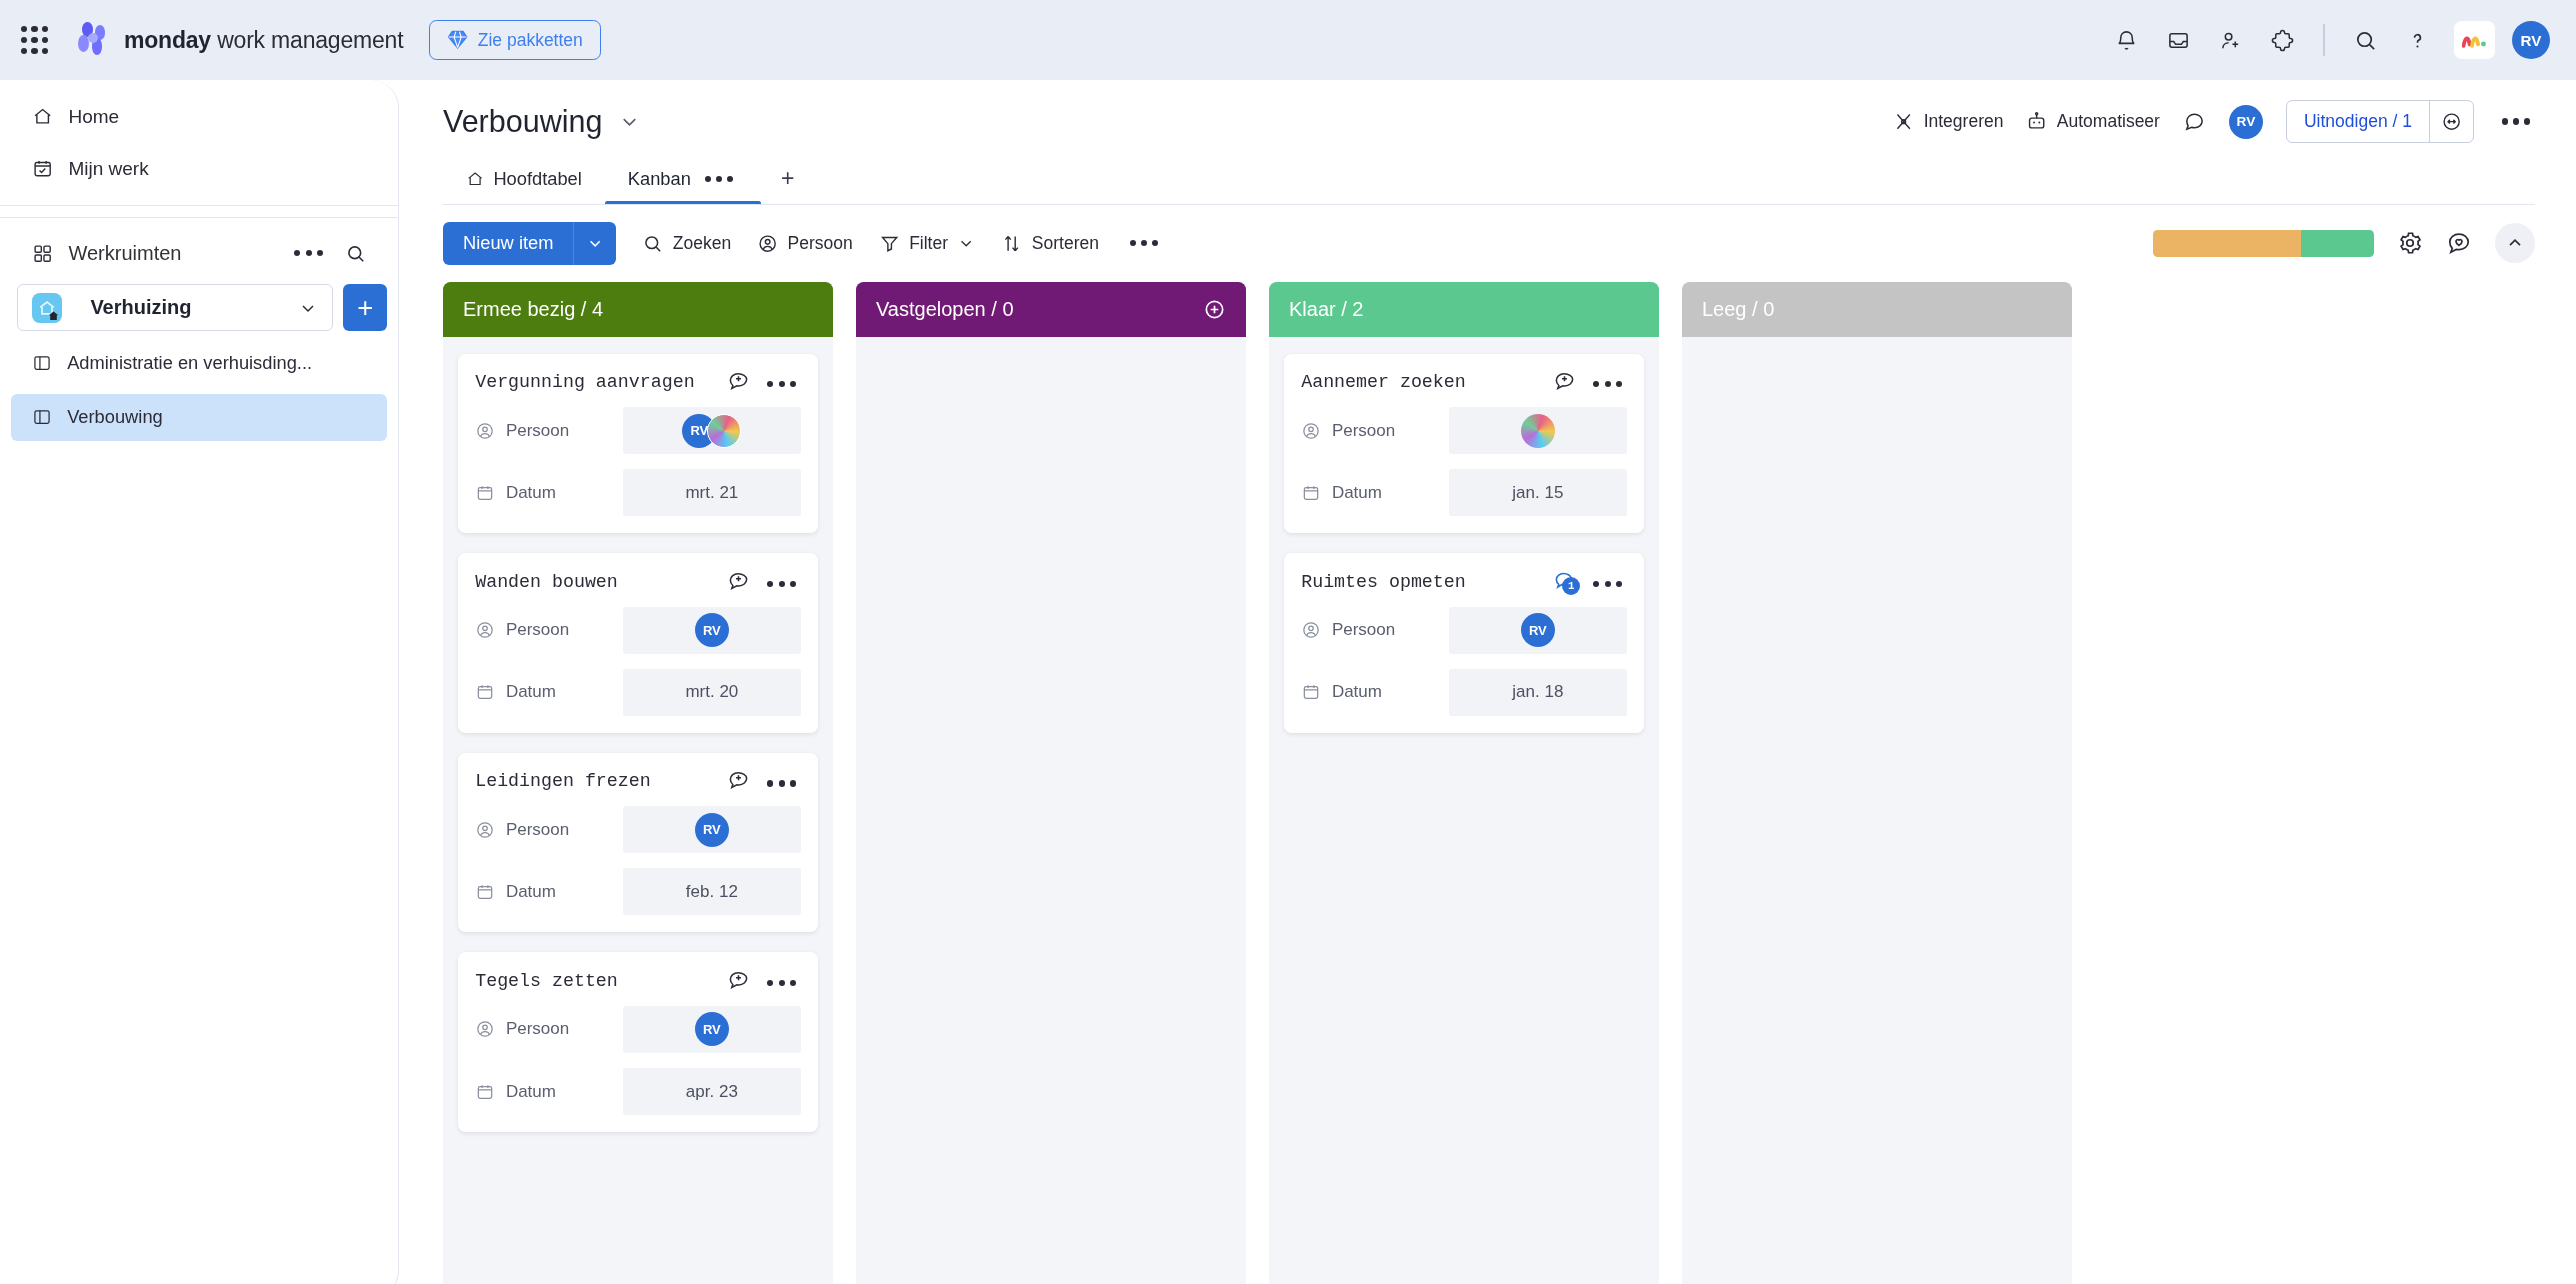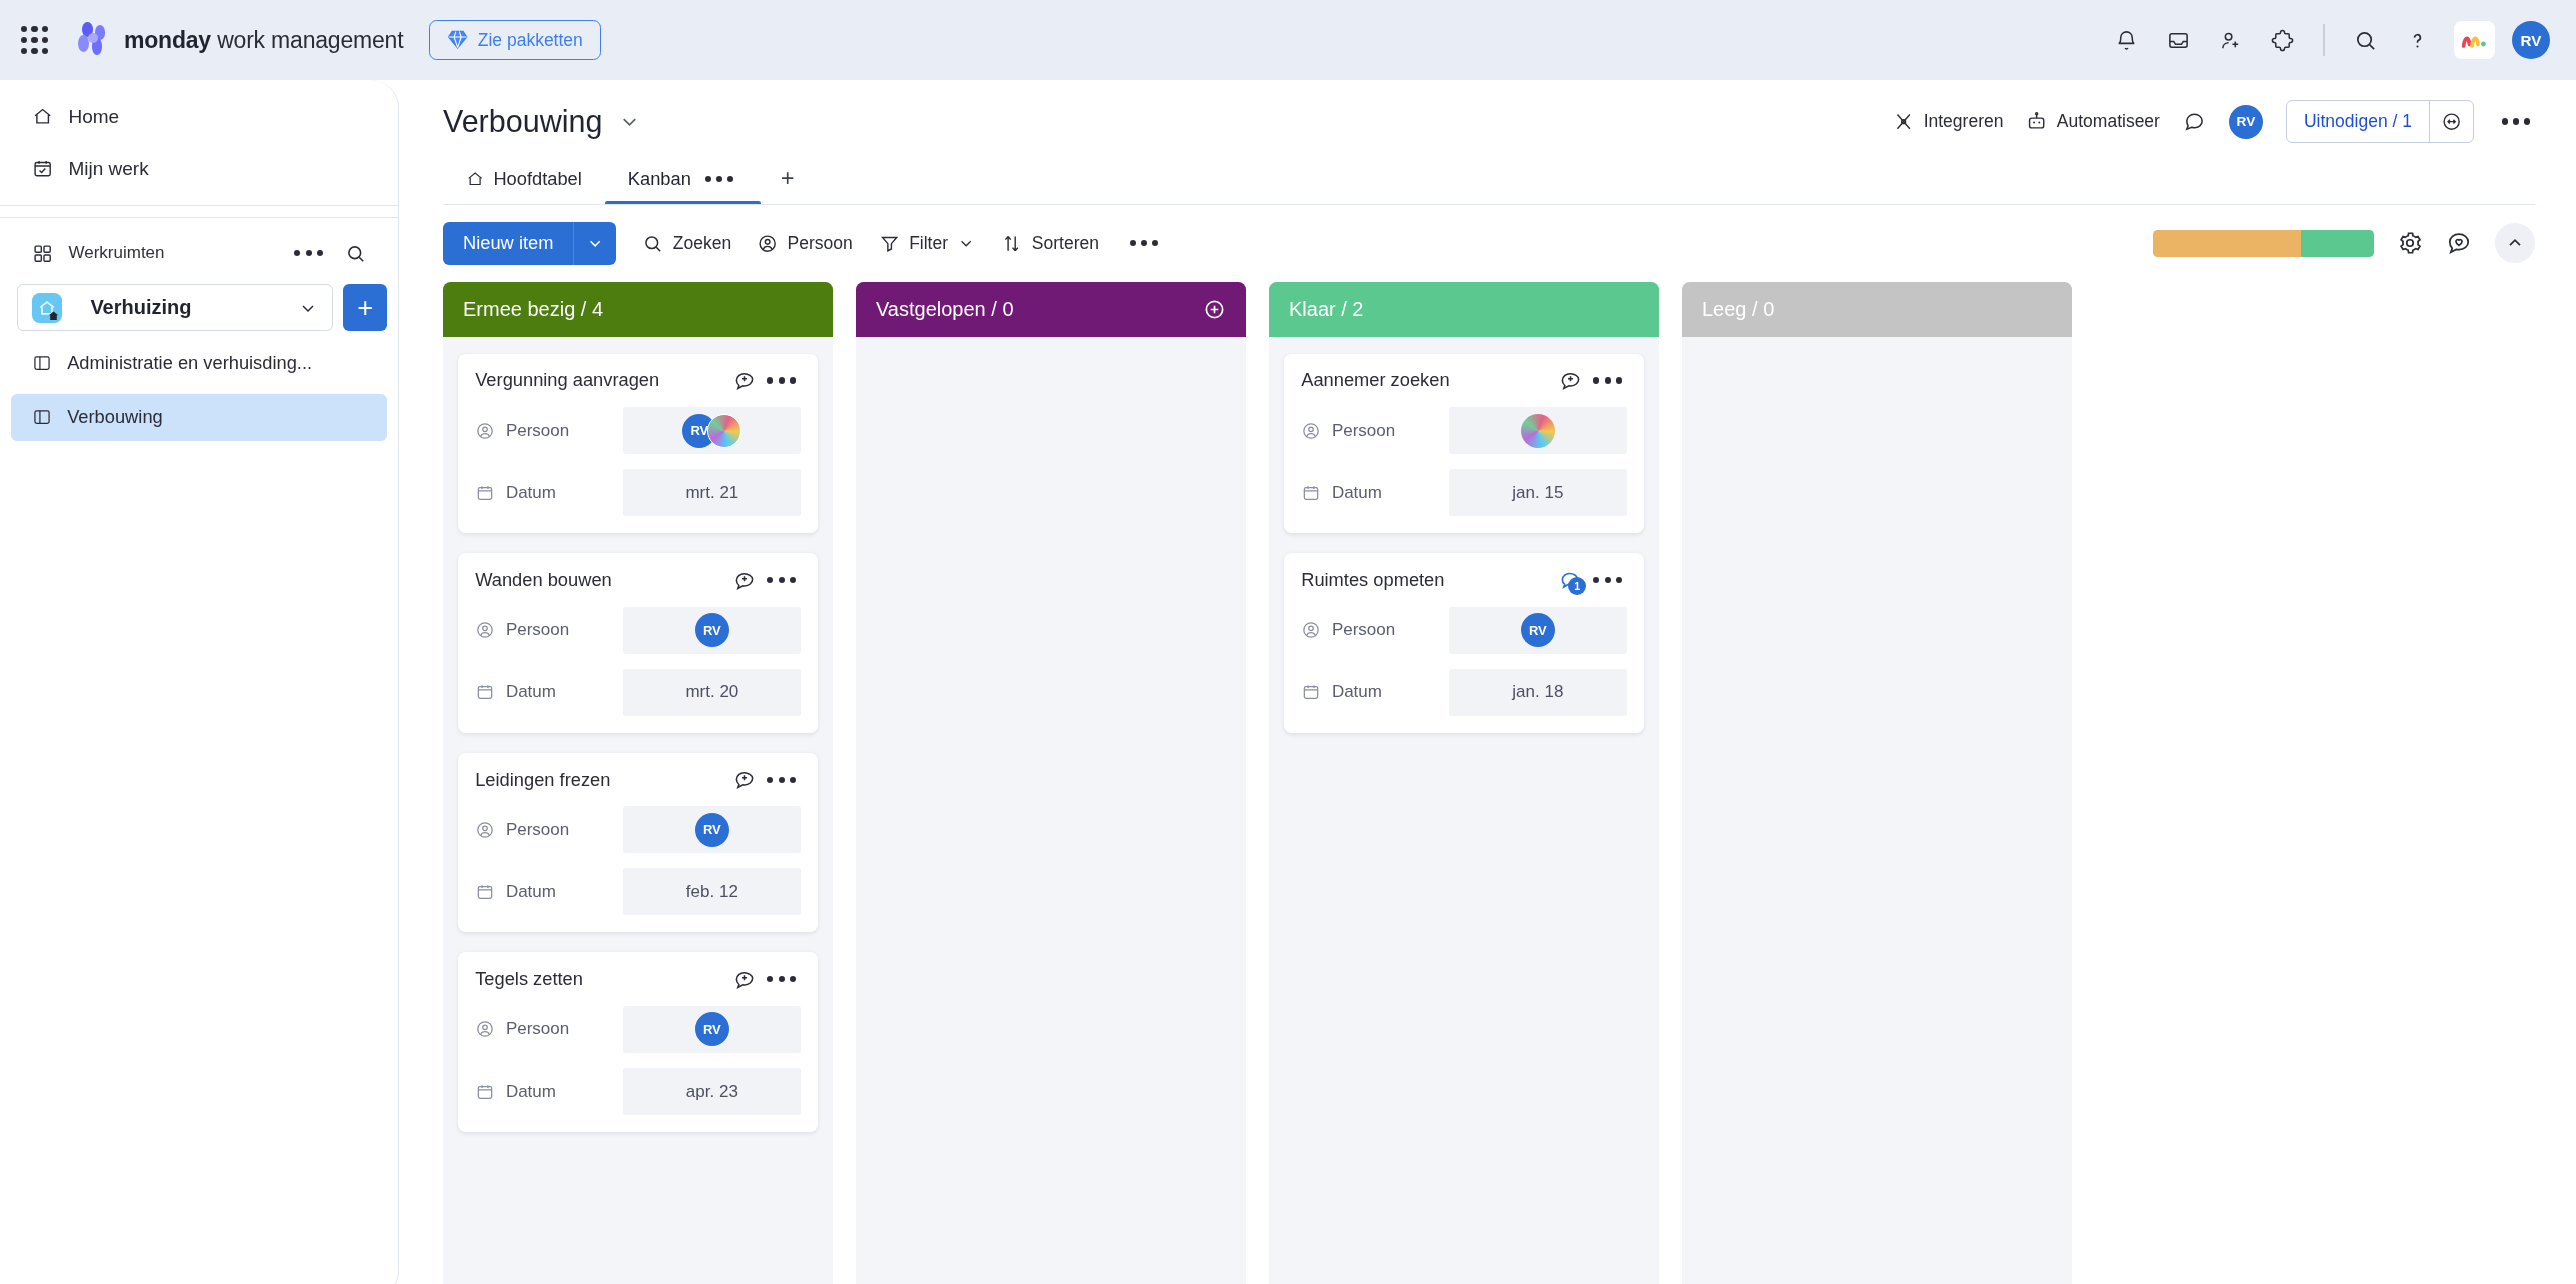--- a/index.html
+++ b/index.html
@@ -44,21 +44,21 @@
     display:flex; align-items:center; justify-content:center; font-size: 15.2px; font-weight: 600; cursor:pointer;
     margin-left: -4.6px;
   }
   
   .body { display:flex; height: calc(1285px - 66px); }
   
   .sidebar { width: 399px; min-width:399px; background:#fff; border-right: 0.8px solid #E2E6EF; padding-top: 10.7px; border-radius: 28px; }
   .sb-item { height: 52px; display:flex; align-items:center; gap: 15.2px; padding: 0 21.3px; margin: 0 10.7px;
              border-radius: 6.1px; cursor:pointer; font-size: 19px; color:#2B2C37; }
   .sb-sep { height:0.8px; background:#E2E6EF; margin: 10.7px 0; }
-  .sb-row { display:flex; align-items:center; gap:15.2px; padding: 0 21.3px; margin: 0 10.7px; height: 50px; font-size: 17px;}
+  .sb-row { display:flex; align-items:center; gap:15.2px; padding: 0 21.3px; margin: 0 10.7px; height: 50px; font-size: 20px;}
   .sb-row .spacer { margin-left:auto; display:flex; gap: 17px; align-items:center; }
   .ws-box { display:flex; align-items:center; gap: 10.7px; margin: 6.1px 10.7px 0 17px; }
   .ws-pill {
     flex: 1; height: 47px; border: 0.8px solid #D6DAE5; border-radius: 6.1px;
     display:flex; align-items:center; gap: 12.2px; padding: 0 13.7px; cursor:pointer; background:#fff;
   }
   .ws-icon { width: 30.5px; height:30.5px; border-radius: 7.6px; background:#66C8F2; position:relative; flex:none; overflow:hidden;}
   .ws-icon .h1 { position:absolute; left:5.3px; top:6.1px; width:20px; height:18.3px; }
   .ws-icon .h2 { position:absolute; right:2.3px; bottom:1.5px; width:13px; height:11.4px; }
   .ws-name { font-size: 20px; font-weight: 700; color:#1F2430; white-space:nowrap;margin-left:16px; }
@@ -104,21 +104,21 @@
   .progress .seg2 { background:#5BC98F; }
   .circlebtn { width: 40px; height: 40px; border-radius:50%; background:#EEF0F6; display:flex; align-items:center; justify-content:center; cursor:pointer;}
   
   .kanban { flex:1; display:flex; gap: 23px; padding: 0 0 0 44px; overflow:hidden; }
   .kcol { width: 390px; min-width:390px; display:flex; flex-direction:column; }
   .khead { height: 55px; border-radius: 7.6px 7.6px 0 0; display:flex; align-items:center; padding: 0 20px;
            color:#fff; font-size: 20px; position:relative; }
   .khead .kadd { margin-left:auto; display:flex; align-items:center; cursor:pointer;}
   .kbody { flex:1; background:#F4F5F8; padding: 17px 15.2px 0 15.2px; overflow:hidden; }
   .card { background:#fff; border-radius: 7.6px; box-shadow: 0 1.5px 4.6px rgba(0,0,0,0.08); margin-bottom: 20px; padding: 15.2px 17px 17px 17px; }
-  .card-top { display:flex; align-items:center; gap: 7px; }
+  .card-top { display:flex; align-items:flex-end; gap: 13px; font-family: Liberation Mono, monospace; }
   .card-title { font-size: 18.3px; color:#2B2C37; flex:1; overflow:hidden; white-space:nowrap; text-overflow:ellipsis; }
   .chatbadge { position:relative; display:flex; cursor:pointer; }
   .chatbadge .cnt { position:absolute; right:-4.6px; bottom:-3.8px; background:#2B6FD4; color:#fff; border-radius:50%;
                     width: 18.3px; height:18.3px; font-size: 10.7px; display:flex; align-items:center; justify-content:center; font-weight:600;}
   .crow { display:flex; align-items:center; margin-top: 15.2px; gap: 10.7px; }
   .crow .lab { display:flex; align-items:center; gap: 10.7px; width: 137px; font-size: 17px; color:#5A5E6E; flex:none;}
   .crow .val { flex:1; background:#F2F3F7; height: 47px; border-radius: 3px; display:flex; align-items:center; justify-content:center;
                font-size: 17px; color:#4C5061; cursor:pointer; }
   .av { width: 34px; height: 34px; border-radius:50%; display:flex; align-items:center; justify-content:center;
         font-size: 13px; font-weight:600; color:#fff;}

